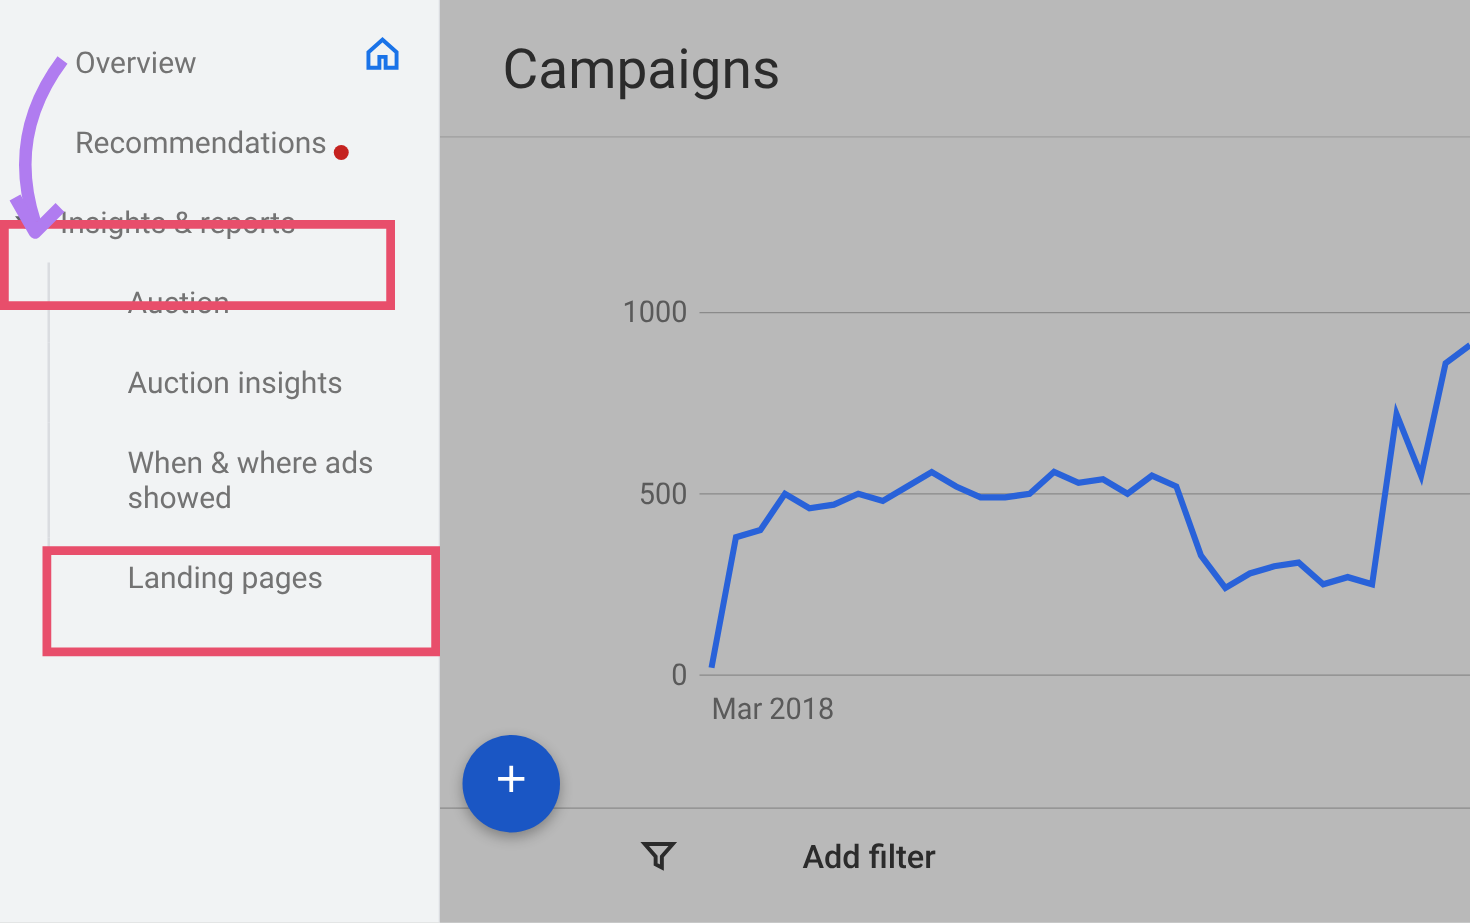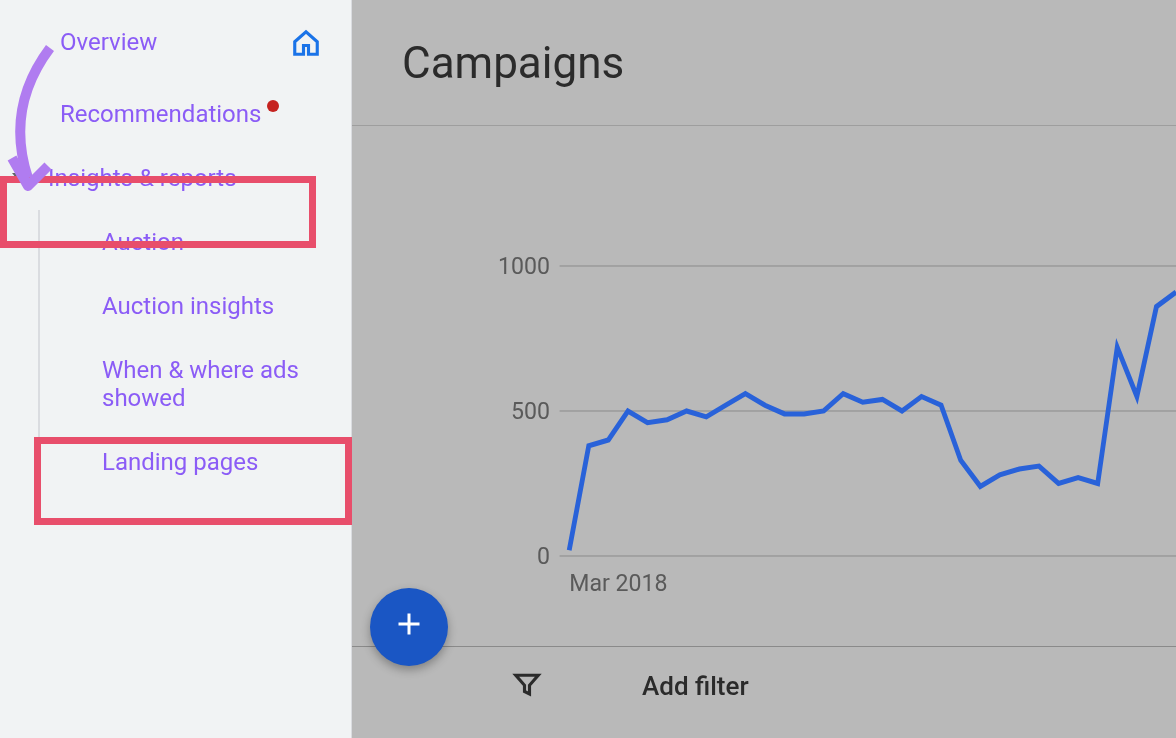--- a/index.html
+++ b/index.html
@@ -18,24 +18,24 @@
   }
   .sidebar {
     width: 352px;
     background: #f1f3f4;
     padding-top: 10px;
     position: relative;
     border-right: 1px solid #dadce0;
   }
   .nav-item {
     display: flex;
-    align-items: flex-start;
+    align-items: flex-end;
     padding: 18px 20px 18px 70px;
     font-size: 24px;
-    color: #8b5cf6;
+    color: #737373;
     cursor: pointer;
     position: relative;
   }
   .nav-item.top-level {
     padding-left: 60px;
   }
   .nav-item.section-head {
     padding-left: 48px;
     font-weight: 400;
   }
@@ -97,21 +97,21 @@
     top: 38px;
     z-index: 11;
     pointer-events: none;
   }
   .main {
     flex: 1;
     background: #b9b9b9;
     position: relative;
   }
   .header-bar {
-    height: 126px;
+    height: 110px;
     display: flex;
     align-items: center;
     padding-left: 50px;
     border-bottom: 1px solid #9e9e9e;
   }
   .page-title {
     font-size: 44px;
     font-weight: 400;
     color: #2b2b2b;
   }

